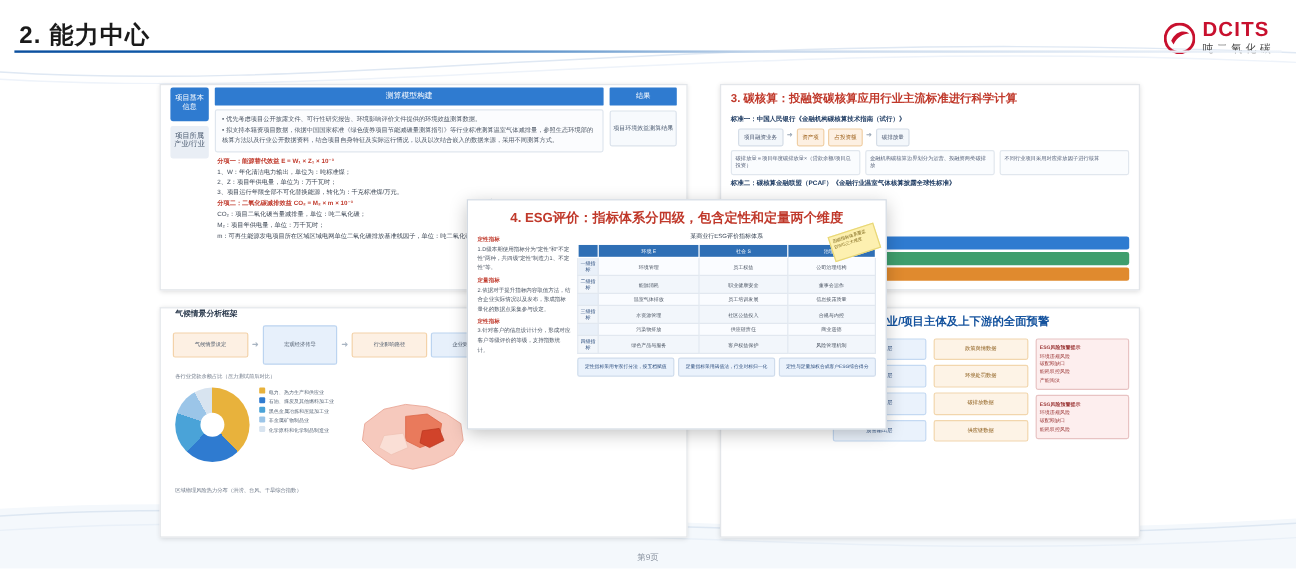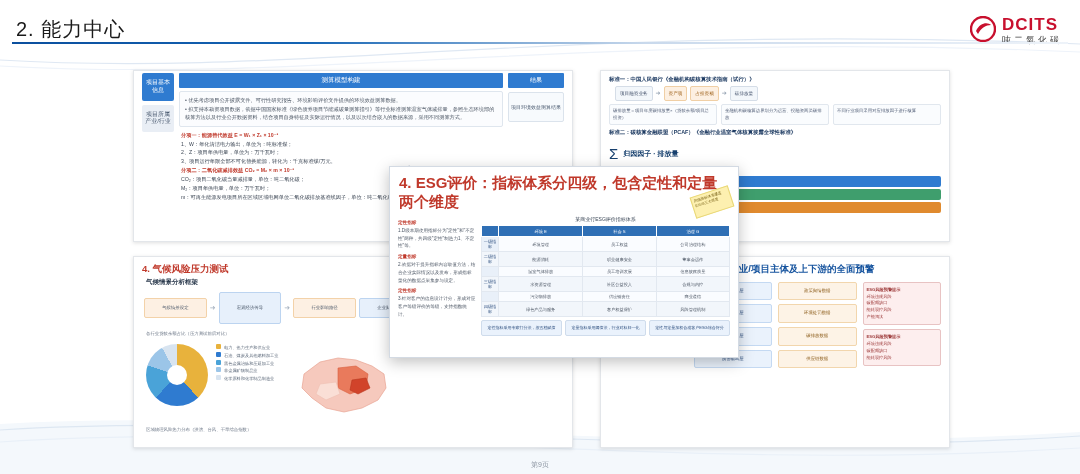--- a/index.html
+++ b/index.html
@@ -14,27 +14,27 @@
 
   
   .swoosh{position:absolute;pointer-events:none;}
   .sw-top{top:0;left:0;width:1080px;height:70px;}
   .sw-bot{bottom:0;left:0;width:1080px;height:70px;}
 
   
   .header{position:absolute;top:8px;left:0;width:1080px;height:42px;}
   .slide-title{
     position:absolute;left:16px;top:8px;
-    font-size:20px;font-weight:normal;color:#1a1a1a;letter-spacing:1px;
+    font-size:20px;font-weight:bold;color:#1a1a1a;letter-spacing:1px;
   }
   .title-rule{
     position:absolute;left:12px;top:42px;width:1056px;height:2px;
     background:linear-gradient(to right,#0b4f9e 0%,#1464b4 28%,#c9d9ec 60%,#eef3f9 100%);
   }
-  .logo{position:absolute;right:18px;top:8px;display:flex;align-items:flex-start;gap:6px;}
+  .logo{position:absolute;right:18px;top:8px;display:flex;align-items:flex-end;gap:6px;}
   .logo-mark{width:26px;height:26px;position:relative;}
   .logo-text{display:flex;flex-direction:column;line-height:1;}
   .logo-en{font-size:17px;font-weight:bold;color:#c8102e;letter-spacing:1px;}
   .logo-cn{font-size:9px;color:#444;letter-spacing:3px;margin-top:3px;}
 
   
   .panel{
     position:absolute;background:#fff;
     border:1px solid #e3e6ea;
     box-shadow:0 1px 4px rgba(0,0,0,.13);
@@ -116,21 +116,21 @@
   .bbox{border:1px solid #c4d9f2;background:#eaf2fc;border-radius:2px;font-size:4.4px;color:#2a4c7d;padding:5px 3px;text-align:center;line-height:1.5;}
   .redbox{border:1px solid #e8c3c3;background:#fdeeee;border-radius:2px;font-size:4.2px;color:#9e3b3b;padding:4px 3px;line-height:1.6;}
 
   
   #callout{
     position:absolute;left:389px;top:166px;width:348px;height:190px;
     background:#fff;border:1px solid #d3dae3;
     box-shadow:0 4px 14px rgba(0,0,0,.25);
     overflow:hidden;z-index:20;
   }
-  #callout .c-title{font-size:15px;font-weight:bold;color:#c0392b;padding:7px 9px 4px 9px;}
+  #callout .c-title{font-size:11px;font-weight:bold;color:#c0392b;padding:7px 9px 4px 9px;text-align:center;}
   .c-body{display:flex;gap:5px;padding:0 8px 6px 8px;}
   .c-left{width:78px;font-size:4.6px;color:#4b5563;line-height:1.7;}
   .c-left b{color:#c0392b;display:block;margin-top:3px;}
   .c-right{flex:1;}
   .c-caption{font-size:5px;color:#3a4656;text-align:center;margin-bottom:3px;}
   table.esg{width:100%;border-collapse:collapse;font-size:4.2px;}
   table.esg th{background:#2f6fb5;color:#fff;font-weight:normal;border:1px solid #fff;padding:2.5px 1px;}
   table.esg td{border:1px solid #e2e8f0;padding:2px 1px;text-align:center;color:#4b5563;background:#fafcff;}
   table.esg td.idx{background:#e9f0f9;color:#2a4c7d;width:14px;}
   table.esg tr.alt td{background:#f2f6fb;}
@@ -206,20 +206,21 @@
         </div>
       </div>
       <div class="col-right">
         <div class="res-head">结果</div>
         <div class="res-box">项目环境效益测算结果</div>
       </div>
     </div>
   </div>
 
   <div class="panel" id="p2">
+    <div class="panel-title">3. 碳核算：投融资碳核算应用行业主流标准进行科学计算</div>
     <div class="body">
       <div class="std-label">标准一：中国人民银行《金融机构碳核算技术指南（试行）》</div>
       <div class="mini-flow">
         <span class="mf-box">项目融资业务</span>
         <span class="mf-arrow">➜</span>
         <span class="mf-box o">资产项</span>
         <span class="mf-box o">占投资额</span>
         <span class="mf-arrow">➜</span>
         <span class="mf-box">碳排放量</span>
       </div>
@@ -236,21 +237,20 @@
       <div style="font-size:4.4px;color:#6b7686;margin-left:2px;">碳排放量＝Σ（归因因子×被投企业/项目温室气体排放量）</div>
       <div class="tag-list">
         <span class="tag">上市公司股票和公司债券投融资碳核算</span>
         <span class="tag g">商业贷款和未上市股权投融资碳核算</span>
         <span class="tag o">项目融资、商业地产、抵押贷款、机动车贷款</span>
       </div>
     </div>
   </div>
 
   <div class="panel" id="p3">
-    <div class="panel-title">4. 气候风险压力测试</div>
     <div class="sub">气候情景分析框架</div>
     <div class="flowrow">
       <div class="fbox orange">气候情景设定</div>
       <span class="arrow">➜</span>
       <div class="fbox blue tall">宏观经济传导</div>
       <span class="arrow">➜</span>
       <div class="fbox orange">行业影响路径</div>
       <div class="fbox blue">企业财务指标</div>
       <span class="arrow">➜</span>
       <div class="fbox">客户信用等级迁移</div>

